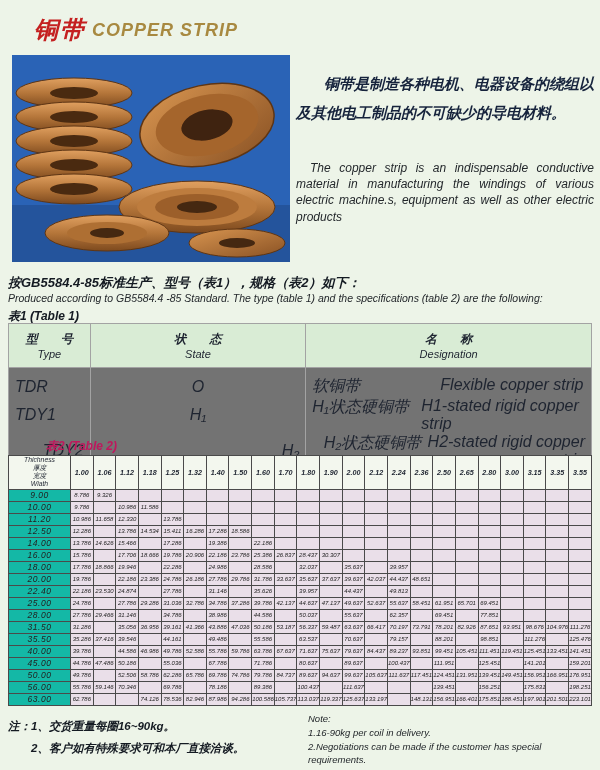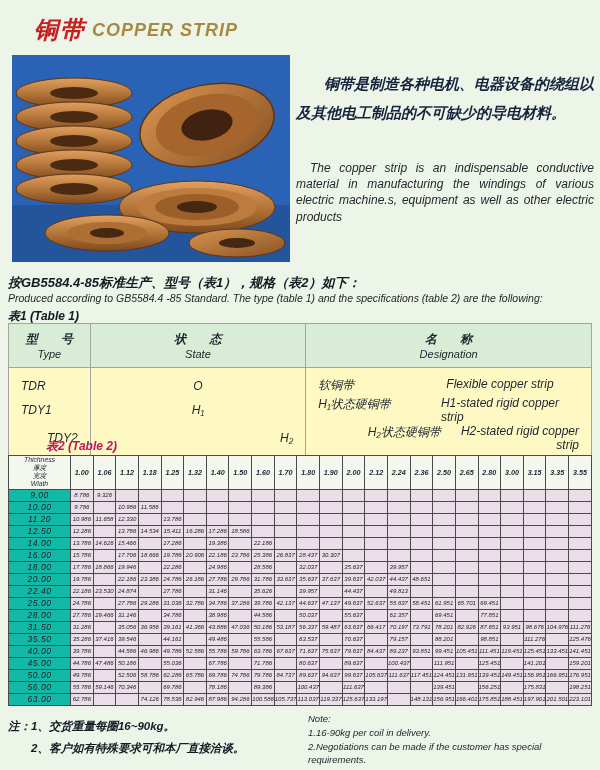--- a/index.html
+++ b/index.html
@@ -27,21 +27,21 @@
   .gb-en { left:8px; top:292px; width:586px; font-size:10.5px; color:#23272b; }
   .cap1 { left:8px; top:308px; font-size:12px; font-weight:bold; color:#141a22; }
   .cap2 { left:8px; top:438px; font-size:12px; font-weight:bold; color:#be185d;padding-left:38px; }
   
   table { border-collapse:collapse; }
   .tb1 { left:8px; top:323px; width:584px; }
   .tb1 th, .tb1 td { border:1px solid #a3a3a3; }
   .tb1 thead th { background:#d9ecd5; height:44px; font-size:12px; font-weight:bold; padding:2px; }
   .tb1 thead .sub { display:block; font-size:11px; font-weight:normal; }
   .tb1 thead .zh { letter-spacing:10px; padding-left:10px; }
-  .tb1 tbody td { background:#fef9c3; border-top:none; border-bottom:none; font-size:12px; height:21px; padding:0 12px; }
+  .tb1 tbody td { background:#737373; border-top:none; border-bottom:none; font-size:16px; height:21px; padding:0 6px; }
   .tb1 tbody tr:first-child td { padding-top:8px; height:28px; }
   .tb1 tbody tr:last-child td { padding-bottom:6px; height:26px;text-align:right; }
   .tb1 .c-state { text-align:center; }
   .tb1 .des { display:flex; }
   .tb1 .des .dzh { width:128px; }
   
   .tb2 { left:8px; top:455px; width:584px; table-layout:fixed; }
   .tb2 th, .tb2 td { border:1px solid #4a4a4a; overflow:hidden; white-space:nowrap; }
   .tb2 col.wcol { width:62px; }
   .tb2 thead th { background:#f3f7ee; height:20px; font-size:7.2px; font-weight:bold; padding:0; }

